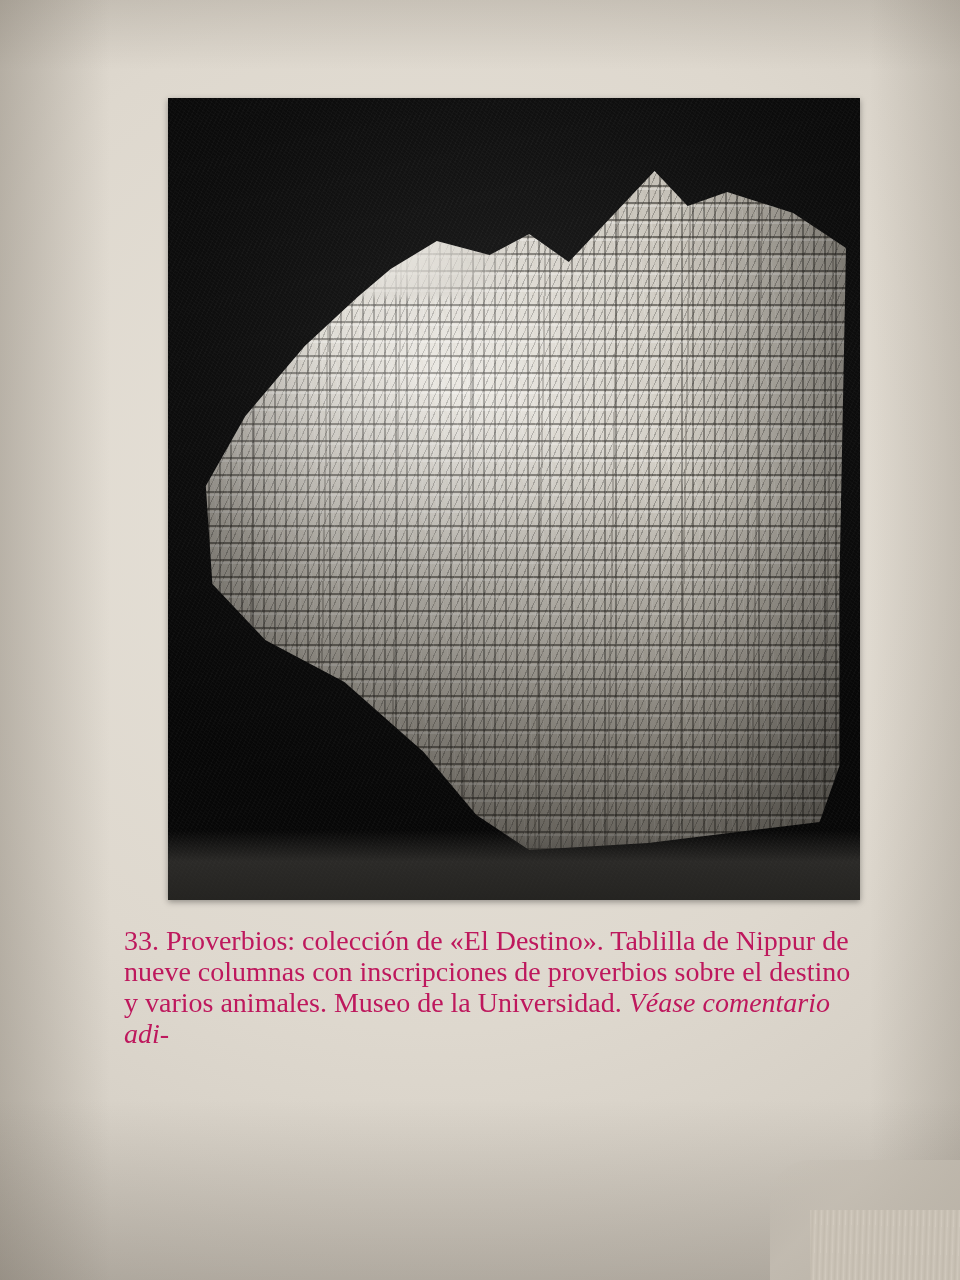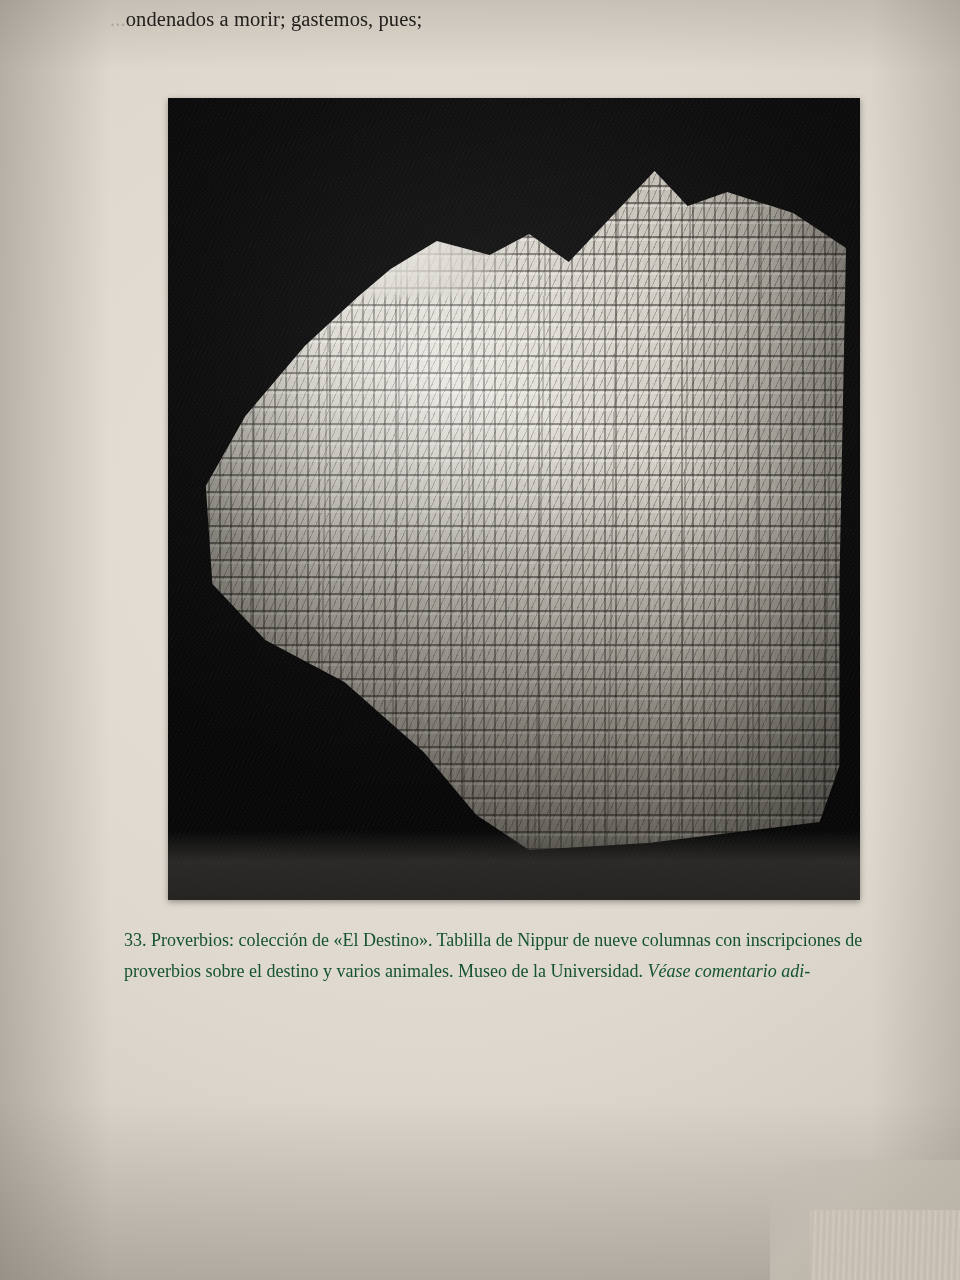--- a/index.html
+++ b/index.html
@@ -200,23 +200,23 @@
     background: radial-gradient(ellipse at 50% 60%, rgba(232,229,222,0.95) 0%, rgba(210,206,198,0.6) 55%, rgba(200,196,188,0) 80%);
     filter: blur(2px);
   }
 
   
   .caption {
     position: absolute;
     left: 124px;
     top: 925px;
     width: 746px;
-    font-size: 18px;
+    font-size: 28px;
     line-height: 31px;
-    color: #14532d;
+    color: #be185d;
     text-align: left;
   }
   .caption .ital {
     font-style: italic;
   }
   .caption .centered-last {
     display: block;
     text-align: center;
     padding-left: 30px;
   }
@@ -225,21 +225,20 @@
 <body>
 
 <div class="page">
   <div class="paper"></div>
   <div class="paper-shade-top"></div>
   <div class="paper-shade-left"></div>
   <div class="paper-shade-right"></div>
   <div class="paper-shade-bottom"></div>
 
   <div class="top-text">
-    <div class="line1"><span class="faded-start">...</span><span>ondenados a morir; gastemos, pues;</span></div>
   </div>
 
   <div class="plate">
     <div class="plate-bg"></div>
     <div class="plate-grain"></div>
     <div class="tablet">
       <div class="tablet-texture"></div>
       <div class="tablet-texture2"></div>
       <div class="tablet-columns"></div>
       <div class="tablet-smooth"></div>

